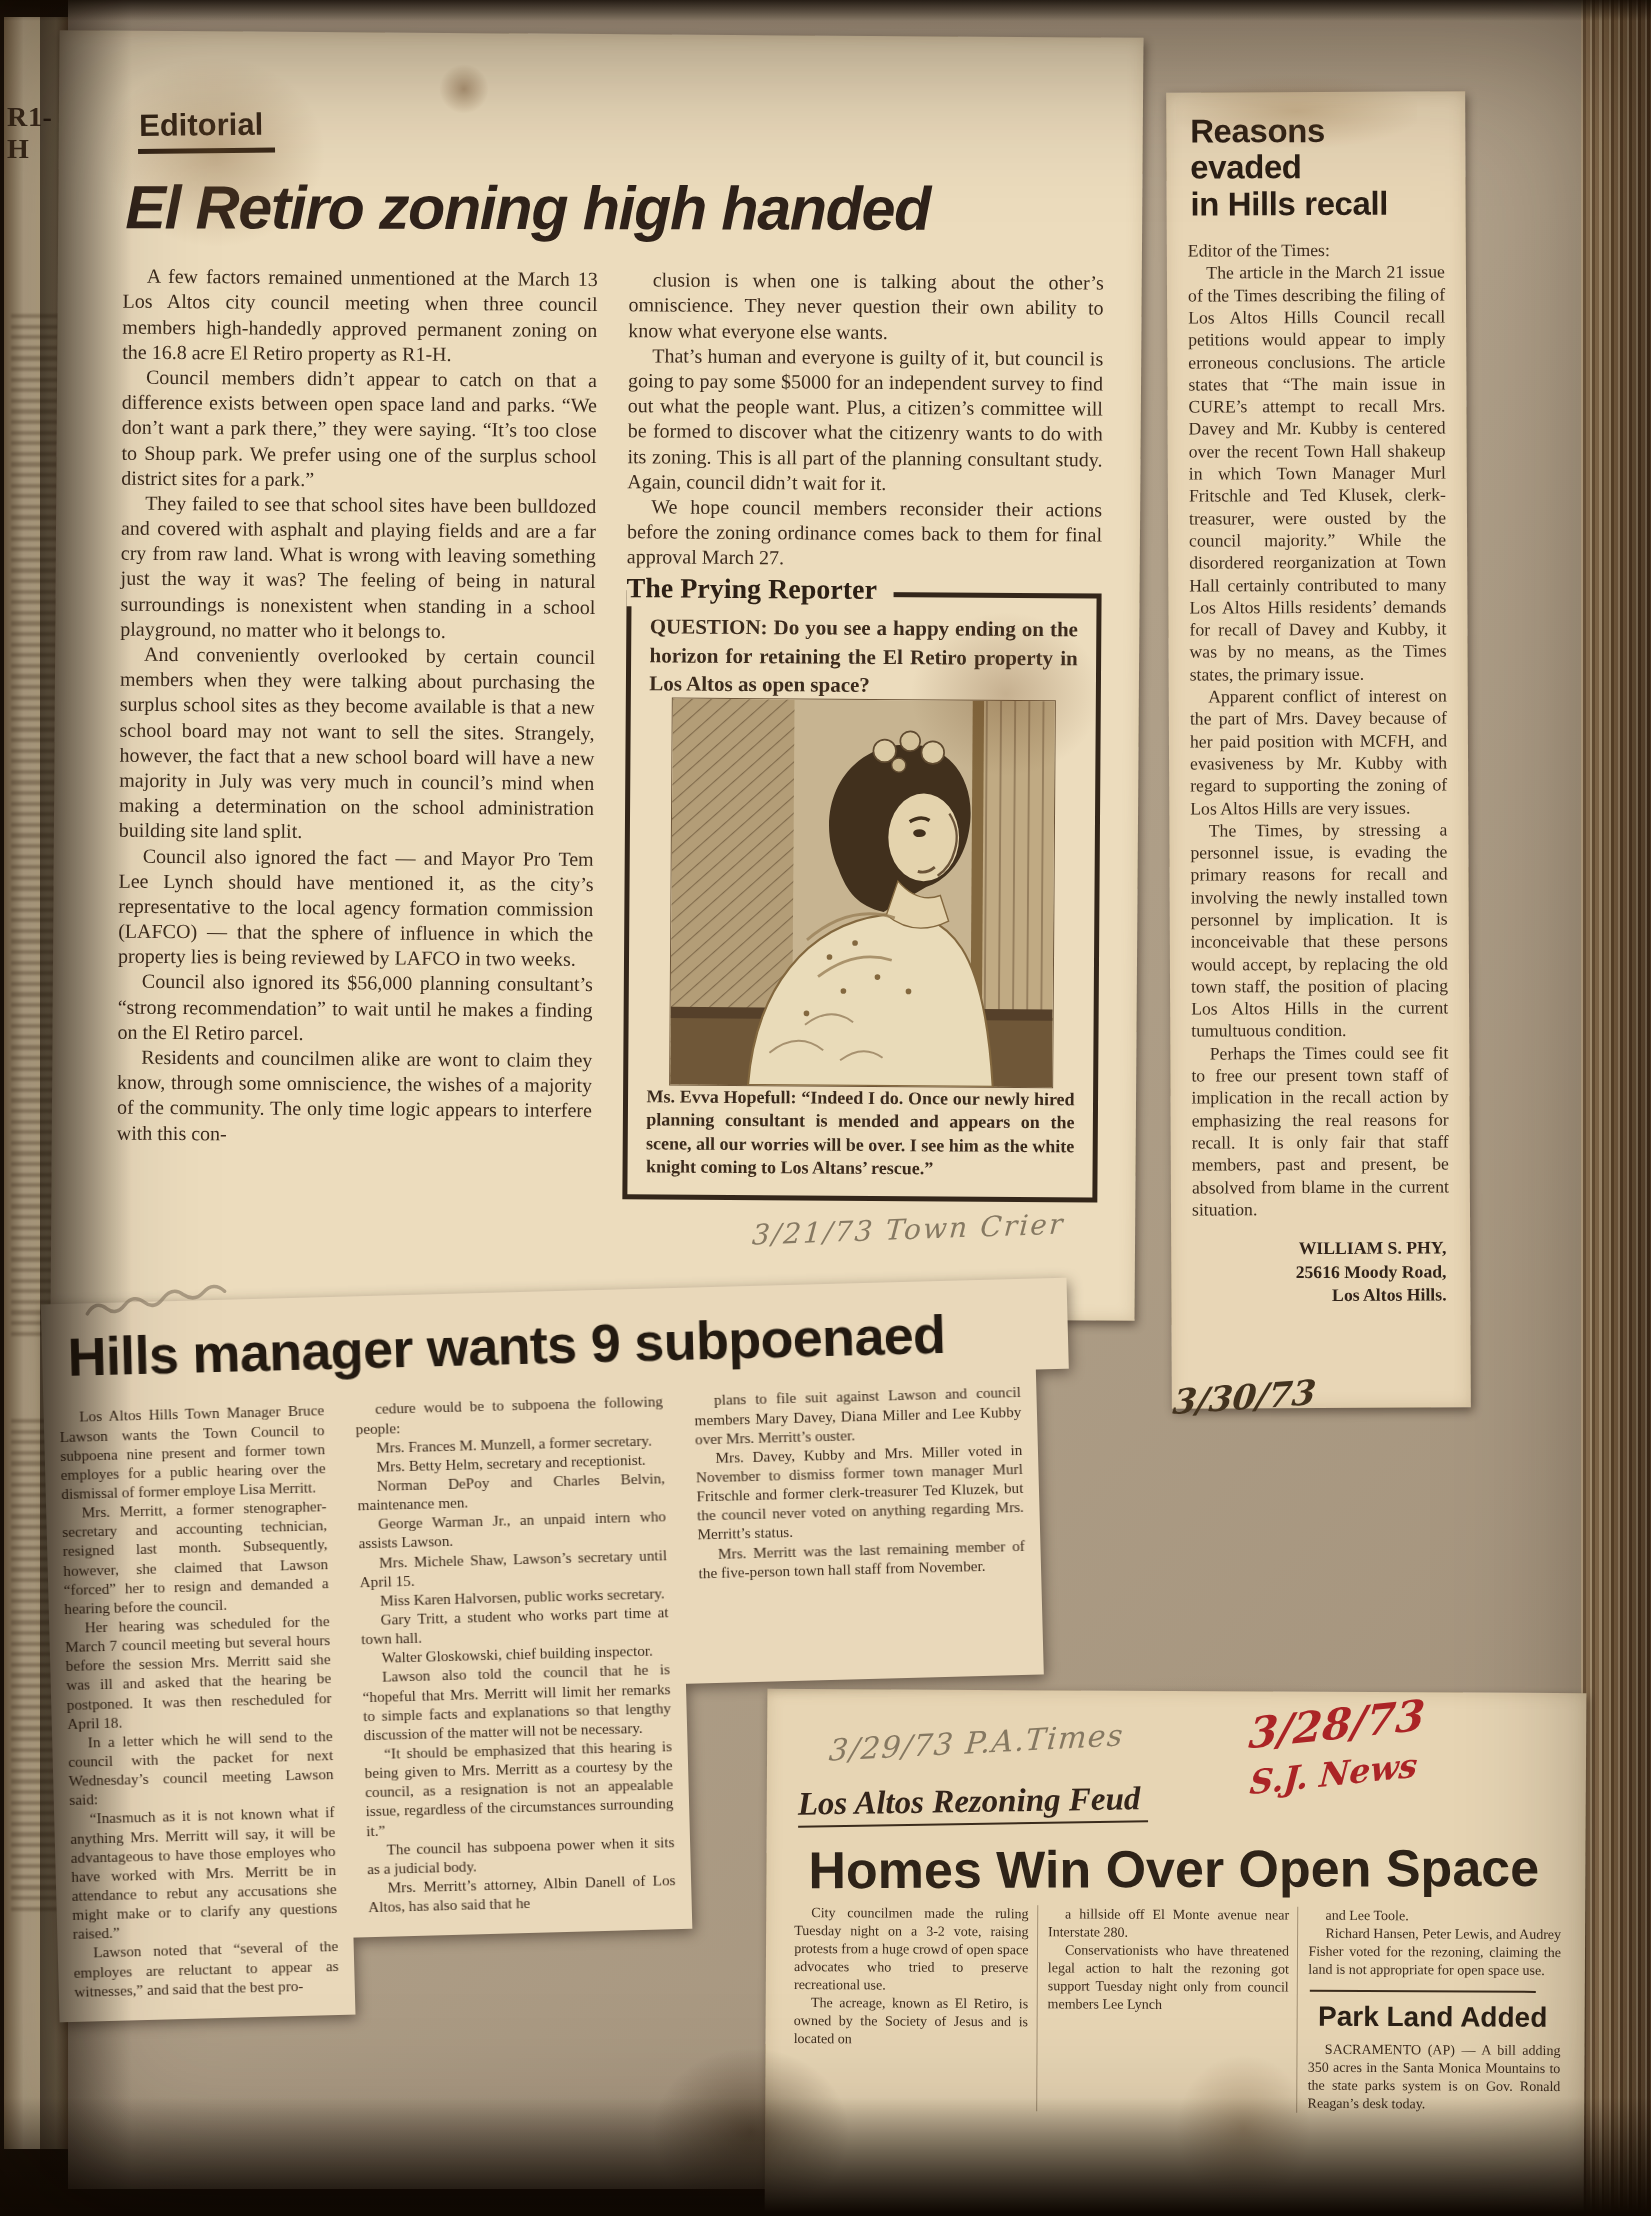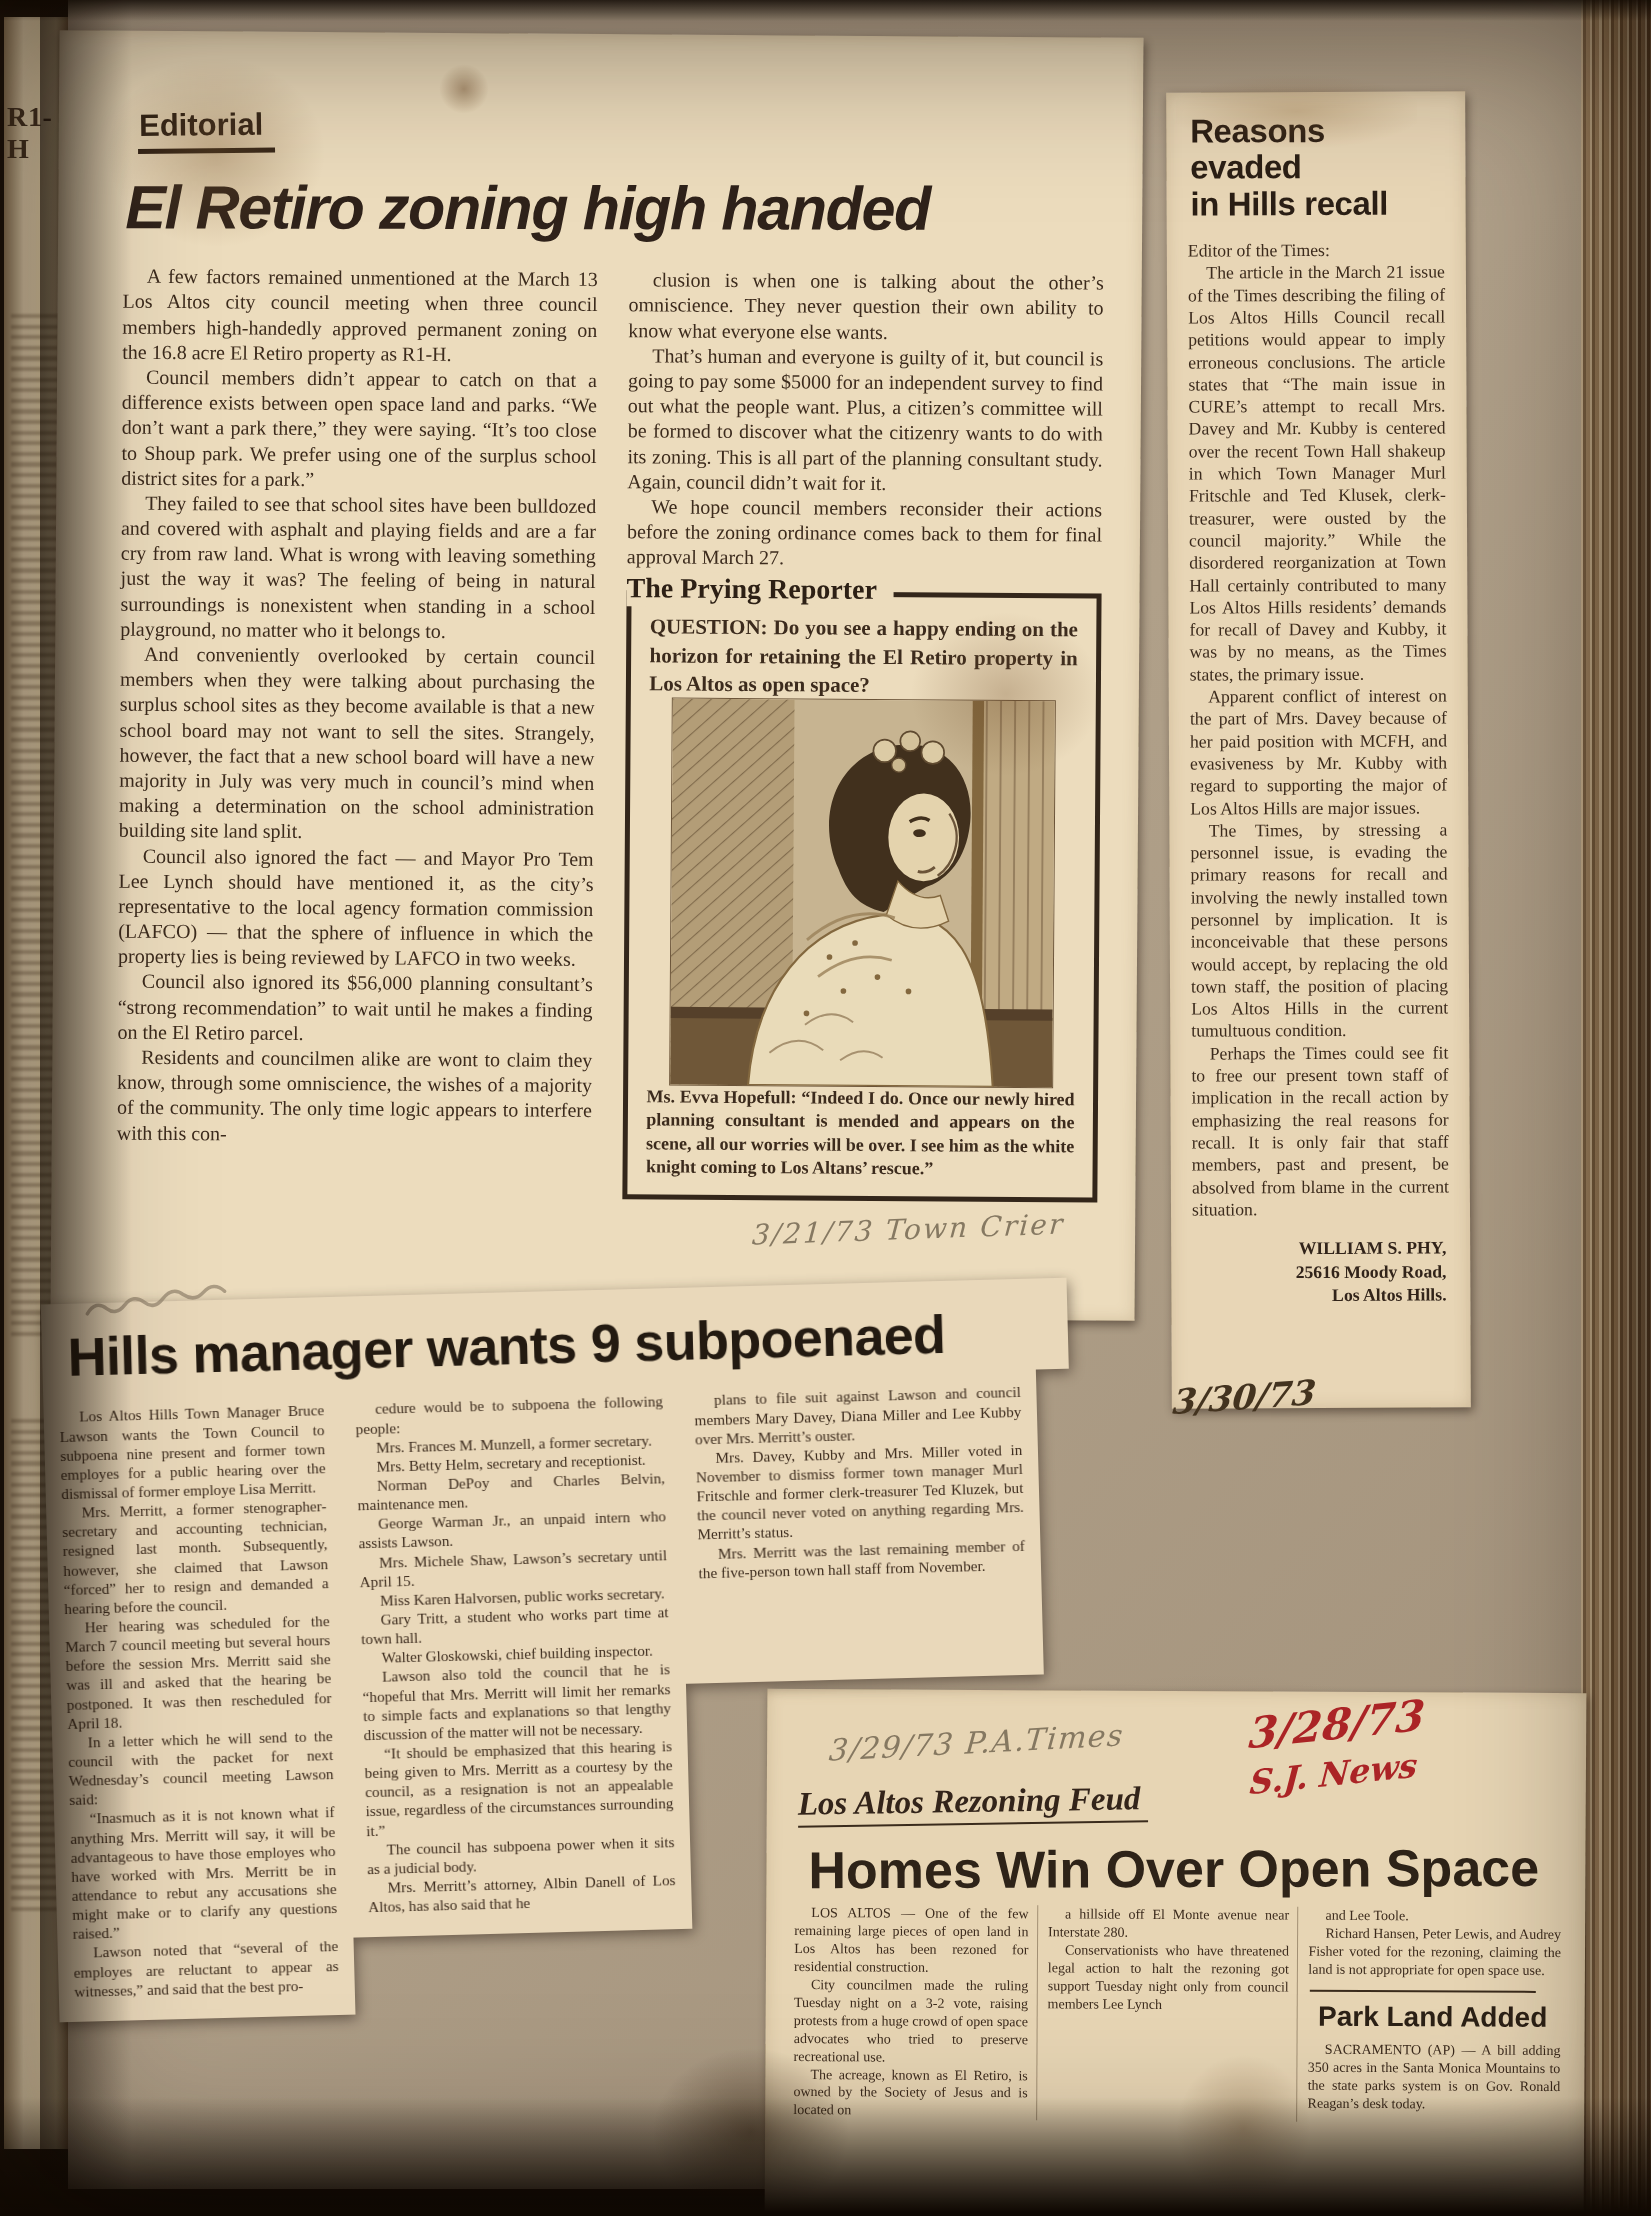--- a/index.html
+++ b/index.html
@@ -193,21 +193,21 @@
   </div>
 
   <div class="clip clip-letter np">
     <div class="letter-h">
       <span style="display:block;">Reasons evaded</span>
       <span style="display:block;">in Hills recall</span>
     </div>
     <div class="letter-body">
       <p class="letter-sal">Editor of the Times:</p>
       <p>The article in the March 21 issue of the Times describing the filing of Los Altos Hills Council recall petitions would appear to imply erroneous conclusions. The article states that “The main issue in CURE’s attempt to recall Mrs. Davey and Mr. Kubby is centered over the recent Town Hall shakeup in which Town Manager Murl Fritschle and Ted Klusek, clerk-treasurer, were ousted by the council majority.” While the disordered reorganization at Town Hall certainly contributed to many Los Altos Hills residents’ demands for recall of Davey and Kubby, it was by no means, as the Times states, the primary issue.</p>
-      <p>Apparent conflict of interest on the part of Mrs. Davey because of her paid position with MCFH, and evasiveness by Mr. Kubby with regard to supporting the major of Los Altos Hills are major issues.</p>
+      <p>Apparent conflict of interest on the part of Mrs. Davey because of her paid position with MCFH, and evasiveness by Mr. Kubby with regard to supporting the zoning of Los Altos Hills are very issues.</p>
       <p>The Times, by stressing a personnel issue, is evading the primary reasons for recall and involving the newly installed town personnel by implication. It is inconceivable that these persons would accept, by replacing the old town staff, the position of placing Los Altos Hills in the current tumultuous condition.</p>
       <p>Perhaps the Times could see fit to free our present town staff of implication in the recall action by emphasizing the real reasons for recall. It is only fair that staff members, past and present, be absolved from blame in the current situation.</p>
     </div>
     <div class="letter-sig">
       <span style="display:block;">WILLIAM S. PHY,</span>
       <span style="display:block;">25616 Moody Road,</span>
       <span style="display:block;">Los Altos Hills.</span>
     </div>
   </div>
 
@@ -245,21 +245,20 @@
         <p>Mrs. Merritt was the last remaining member of the five-person town hall staff from November.</p>
       </div>
     </div>
   </div>
 
   <div class="clip clip-rez np">
     <div class="rez-kicker">Los Altos Rezoning Feud</div>
     <h2 class="rez-headline">Homes Win Over Open Space</h2>
     <div class="rez-cols">
       <div class="rcol rcol1">
-        <p>LOS ALTOS — One of the few remaining large pieces of open land in Los Altos has been rezoned for residential construction.</p>
         <p>City councilmen made the ruling Tuesday night on a 3-2 vote, raising protests from a huge crowd of open space advocates who tried to preserve recreational use.</p>
         <p>The acreage, known as El Retiro, is owned by the Society of Jesus and is located on</p>
       </div>
       <div class="rcol rcol2">
         <p>a hillside off El Monte avenue near Interstate 280.</p>
         <p>Conservationists who have threatened legal action to halt the rezoning got support Tuesday night only from council members Lee Lynch</p>
       </div>
       <div class="rcol rcol3">
         <p>and Lee Toole.</p>
         <p>Richard Hansen, Peter Lewis, and Audrey Fisher voted for the rezoning, claiming the land is not appropriate for open space use.</p>

